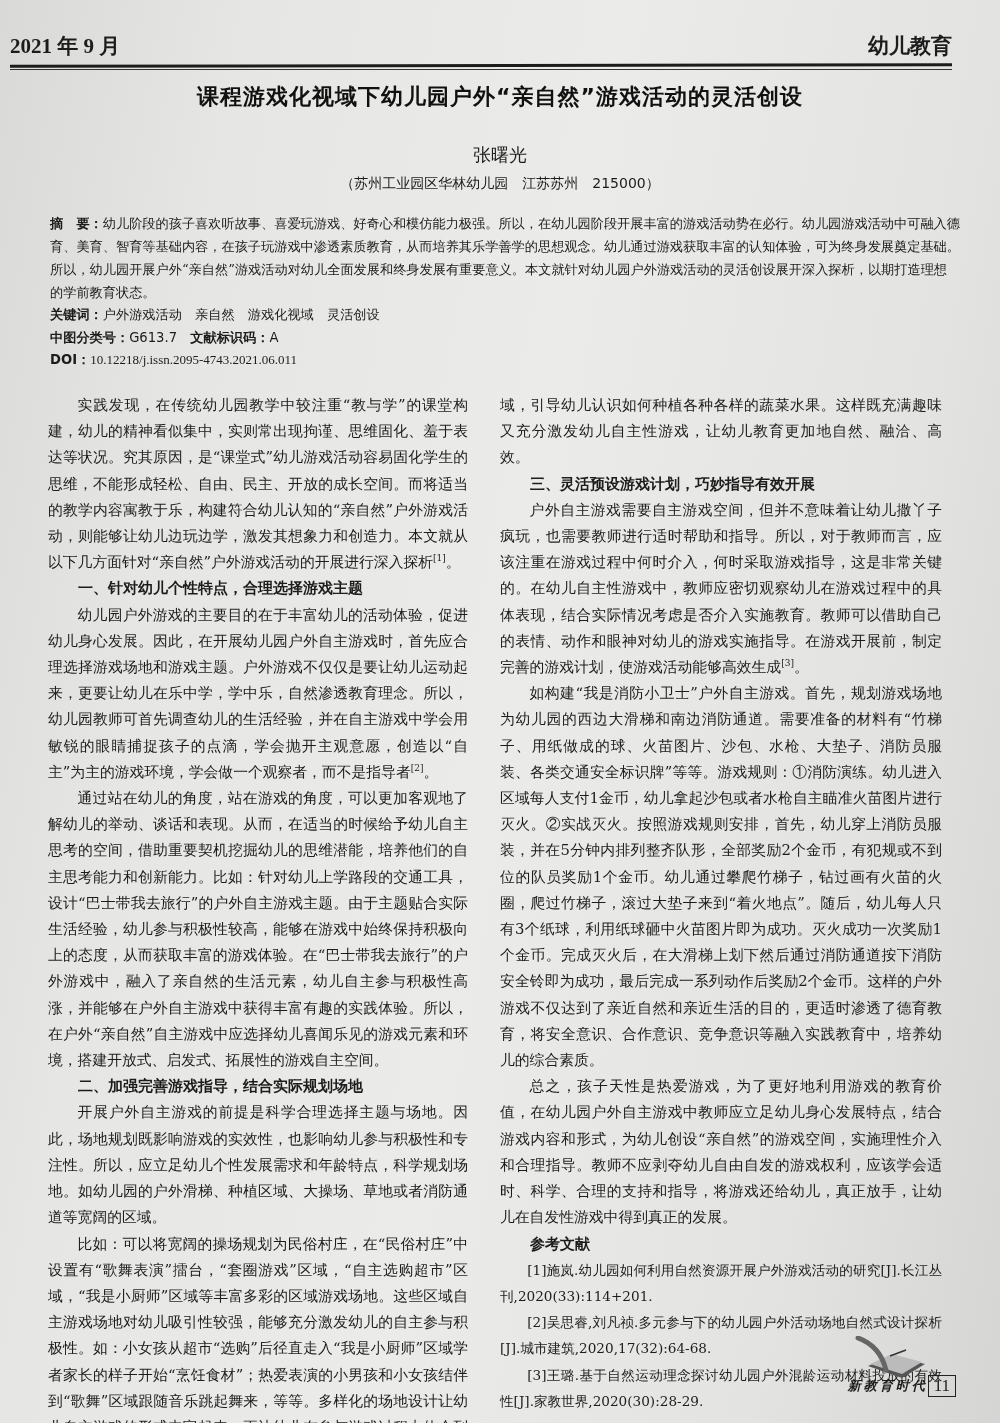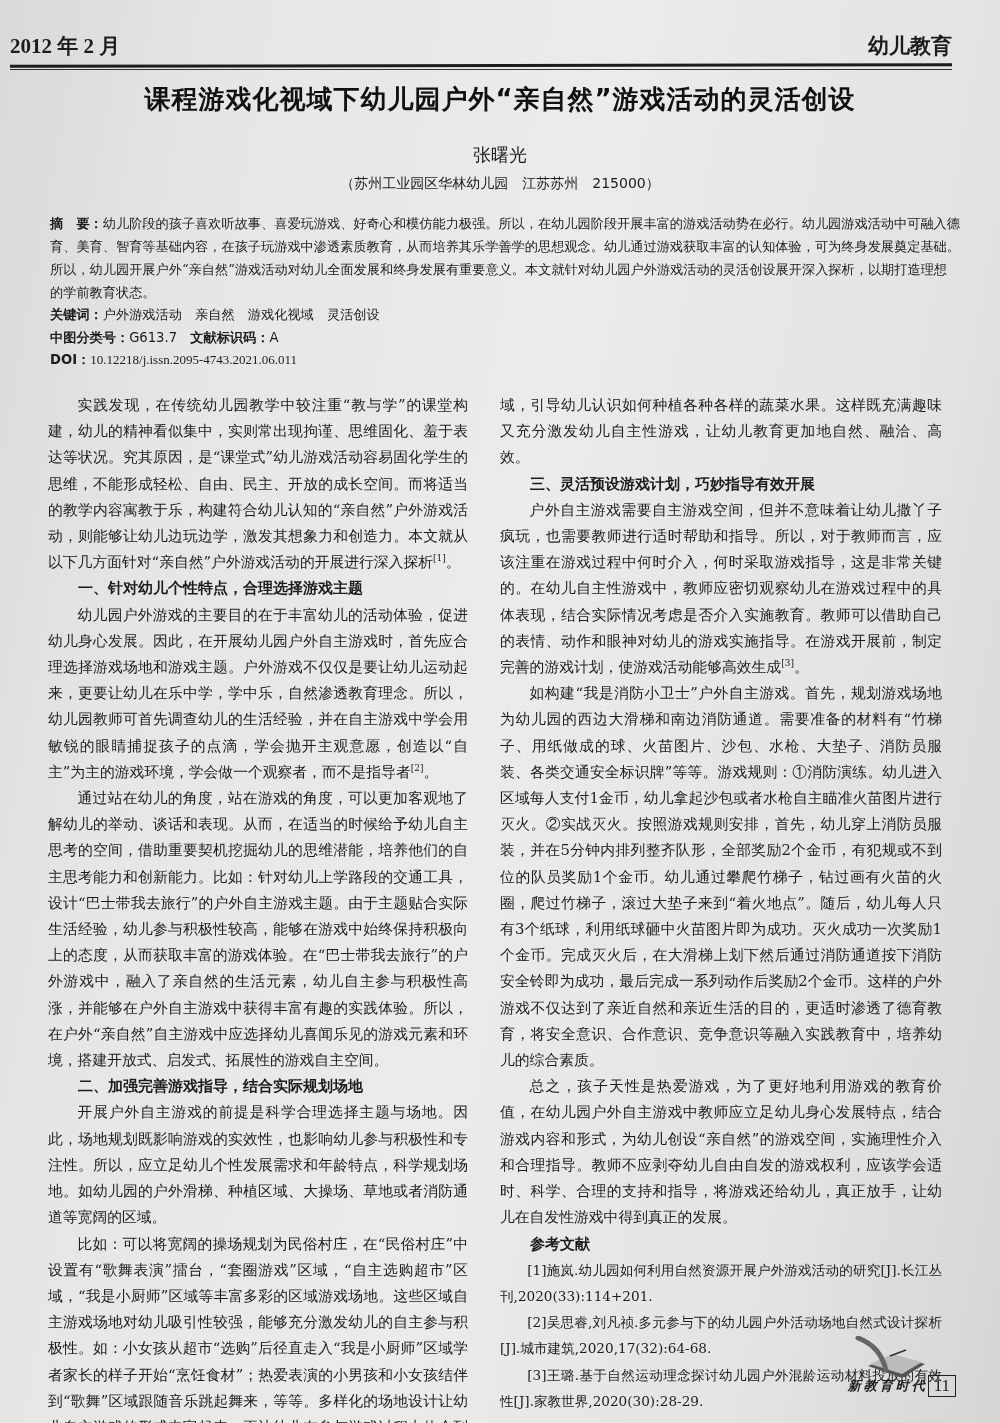--- a/index.html
+++ b/index.html
@@ -8,21 +8,21 @@
     background: linear-gradient(100deg, #d9d9d7 0%, #e6e6e4 20%, #ebebe9 50%, #e3e3e1 80%, #d5d5d3 100%);
     font-family: "DejaVu Serif", "Liberation Serif", serif;
     color:#1c1c1c;
     position:relative;
   }
   .header { position:absolute; left:10px; right:48px; top:32px; height:30px; }
   .header .date { position:absolute; left:0; top:0; font-family:"Liberation Serif", serif; font-weight:bold; font-size:21px; }
   .header .section { position:absolute; right:0; top:0; font-family:Liberation Sans, sans-serif; font-weight:bold; font-size:21px; }
   .rule-thick { position:absolute; left:10px; right:48px; top:64px; height:3px; background:#1c1c1c; transform:rotate(-0.1deg); }
   .rule-thin { position:absolute; left:10px; right:48px; top:69px; height:1px; background:#333; }
-  .title { position:absolute; left:0; right:0; top:82px; text-align:center; font-family:"DejaVu Sans", sans-serif; font-weight:bold; font-size:26px; letter-spacing:1px; color:#111; }
+  .title { position:absolute; left:0; right:0; top:82px; text-align:center; font-family:"DejaVu Sans", sans-serif; font-weight:bold; font-size:22px; letter-spacing:1px; color:#111; }
   .author { position:absolute; left:0; right:0; top:143px; text-align:center; font-family:"DejaVu Sans", sans-serif; font-size:18px; }
   .affil { position:absolute; left:0; right:0; top:175px; text-align:center; font-family:"DejaVu Sans", sans-serif; font-size:14px; }
   .abstract { position:absolute; left:50px; right:40px; top:212px; font-size:13.2px; line-height:23px; text-indent:0; }
   .abstract .lbl { font-family:"DejaVu Sans", sans-serif; font-weight:bold; }
   .meta { position:absolute; left:50px; top:304px; font-size:13.2px; line-height:22.5px; }
   .meta .lbl { font-family:"DejaVu Sans", sans-serif; font-weight:bold; }
   .meta .val-sans { font-family:"DejaVu Sans", sans-serif; }
   .meta .doi { font-family:"Liberation Serif", serif; font-size:13px; }
   .col { position:absolute; top:392px; font-size:14.8px; line-height:26.2px; text-align:justify; }
   .col.left { left:48px; width:420px; }
@@ -34,21 +34,21 @@
   .refs p { font-size:13.6px; line-height:26.2px; }
   .footer { position:absolute; right:44px; top:1375px; display:flex; align-items:center; gap:0; }
   .footer .brand { font-family:"DejaVu Serif", serif; font-weight:bold; font-style:italic; font-size:13px; letter-spacing:3px; }
   .footer .pageno { border:1.5px solid #222; padding:0 5px; font-family:"Liberation Serif", serif; font-size:17px; line-height:20px; }
   .book-icon { position:absolute; right:70px; top:1336px; width:80px; height:45px; }
 </style>
 </head>
 <body>
 
 <div class="header">
-  <span class="date">2012 年 2 月</span>
+  <span class="date">2021 年 9 月</span>
   <span class="section">幼儿教育</span>
 </div>
 <div class="rule-thick"></div>
 <div class="rule-thin"></div>
 
 <div class="title">课程游戏化视域下幼儿园户外“亲自然”游戏活动的灵活创设</div>
 <div class="author">张曙光</div>
 <div class="affil">（苏州工业园区华林幼儿园　江苏苏州　215000）</div>
 
 <div class="abstract">

